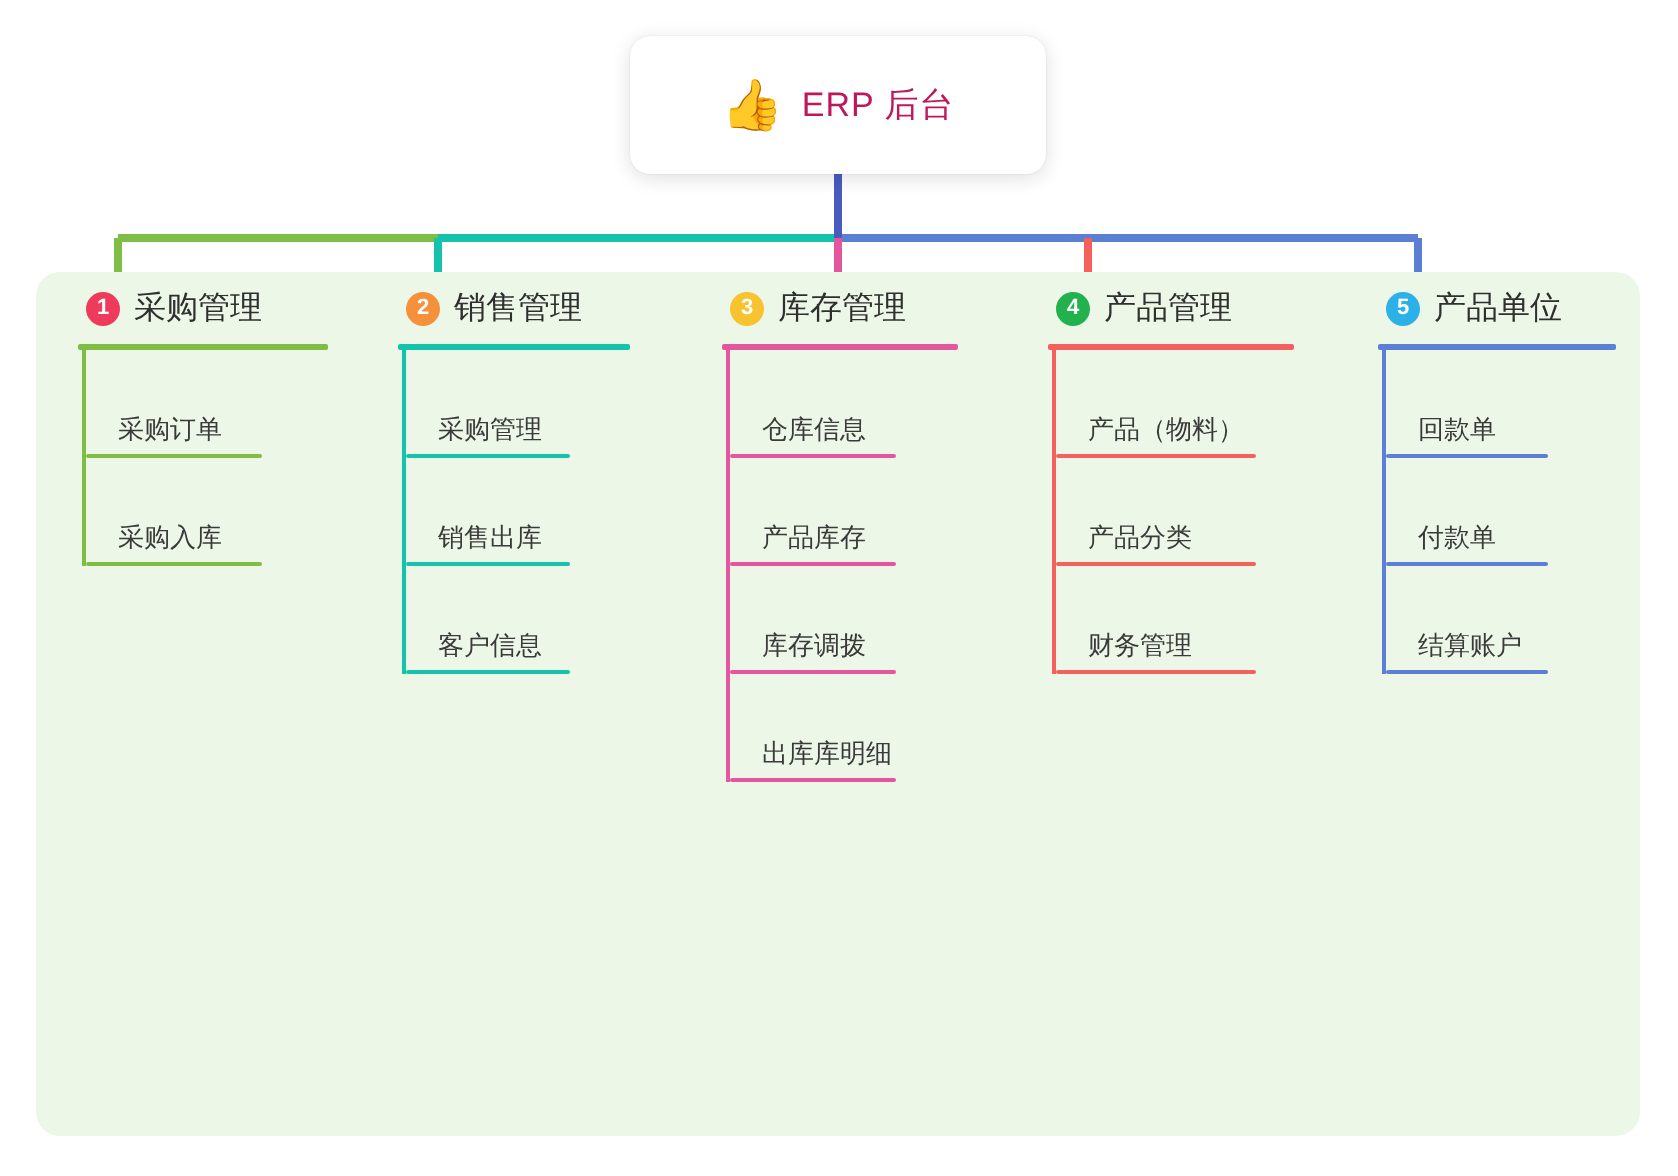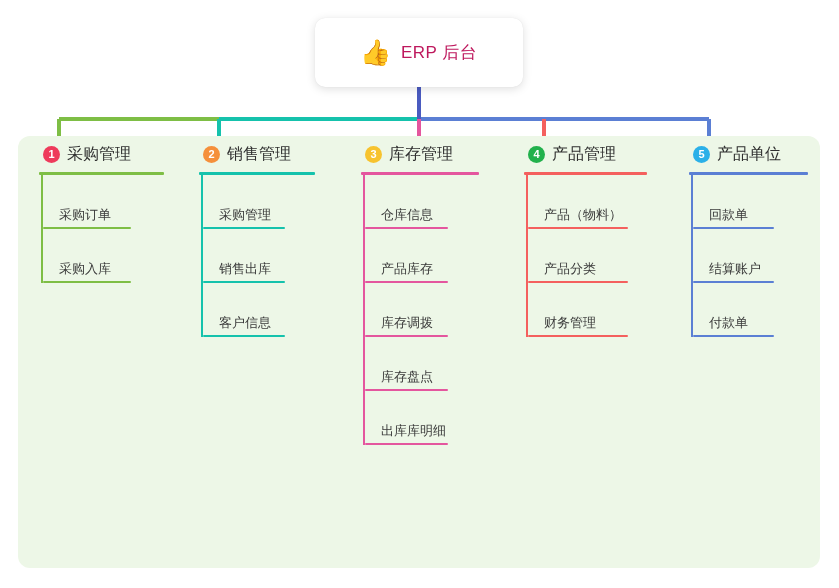--- a/index.html
+++ b/index.html
@@ -224,24 +224,20 @@
           </div>
           <div class="leaf">
             <span class="leaf-label">产品库存</span>
             <div class="leaf-rule" style="background: rgb(228, 86, 158); width: 83px;"></div>
           </div>
           <div class="leaf">
             <span class="leaf-label">库存调拨</span>
             <div class="leaf-rule" style="background: rgb(228, 86, 158); width: 83px;"></div>
           </div>
           <div class="leaf">
-            <span class="leaf-label">库存盘点</span>
-            <div class="leaf-rule" style="background: rgb(228, 86, 158); width: 83px;"></div>
-          </div>
-          <div class="leaf">
             <span class="leaf-label">出库库明细</span>
             <div class="leaf-rule" style="background: rgb(228, 86, 158); width: 83px;"></div>
           </div>
         </div>
       </div>
       <div class="column" style="width: 165px;">
         <div class="col-head">
           <span class="badge" style="background: rgb(34, 177, 76);">4</span>
           <span class="col-title">产品管理</span>
         </div>
@@ -268,24 +264,24 @@
           <span class="col-title">产品单位</span>
         </div>
         <div class="head-rule" style="background: rgb(91, 127, 212); width: 119px;"></div>
         <div class="leaves">
           <div class="spine" style="background: rgb(91, 127, 212);"></div>
           <div class="leaf">
             <span class="leaf-label">回款单</span>
             <div class="leaf-rule" style="background: rgb(91, 127, 212); width: 81px;"></div>
           </div>
           <div class="leaf">
+            <span class="leaf-label">付款单</span>
+            <div class="leaf-rule" style="background: rgb(91, 127, 212); width: 81px;"></div>
+          </div>
+          <div class="leaf">
             <span class="leaf-label">结算账户</span>
             <div class="leaf-rule" style="background: rgb(91, 127, 212); width: 81px;"></div>
           </div>
-          <div class="leaf">
-            <span class="leaf-label">付款单</span>
-            <div class="leaf-rule" style="background: rgb(91, 127, 212); width: 81px;"></div>
-          </div>
         </div>
       </div>
     </div>
 
 </div>
 
 </body></html>

